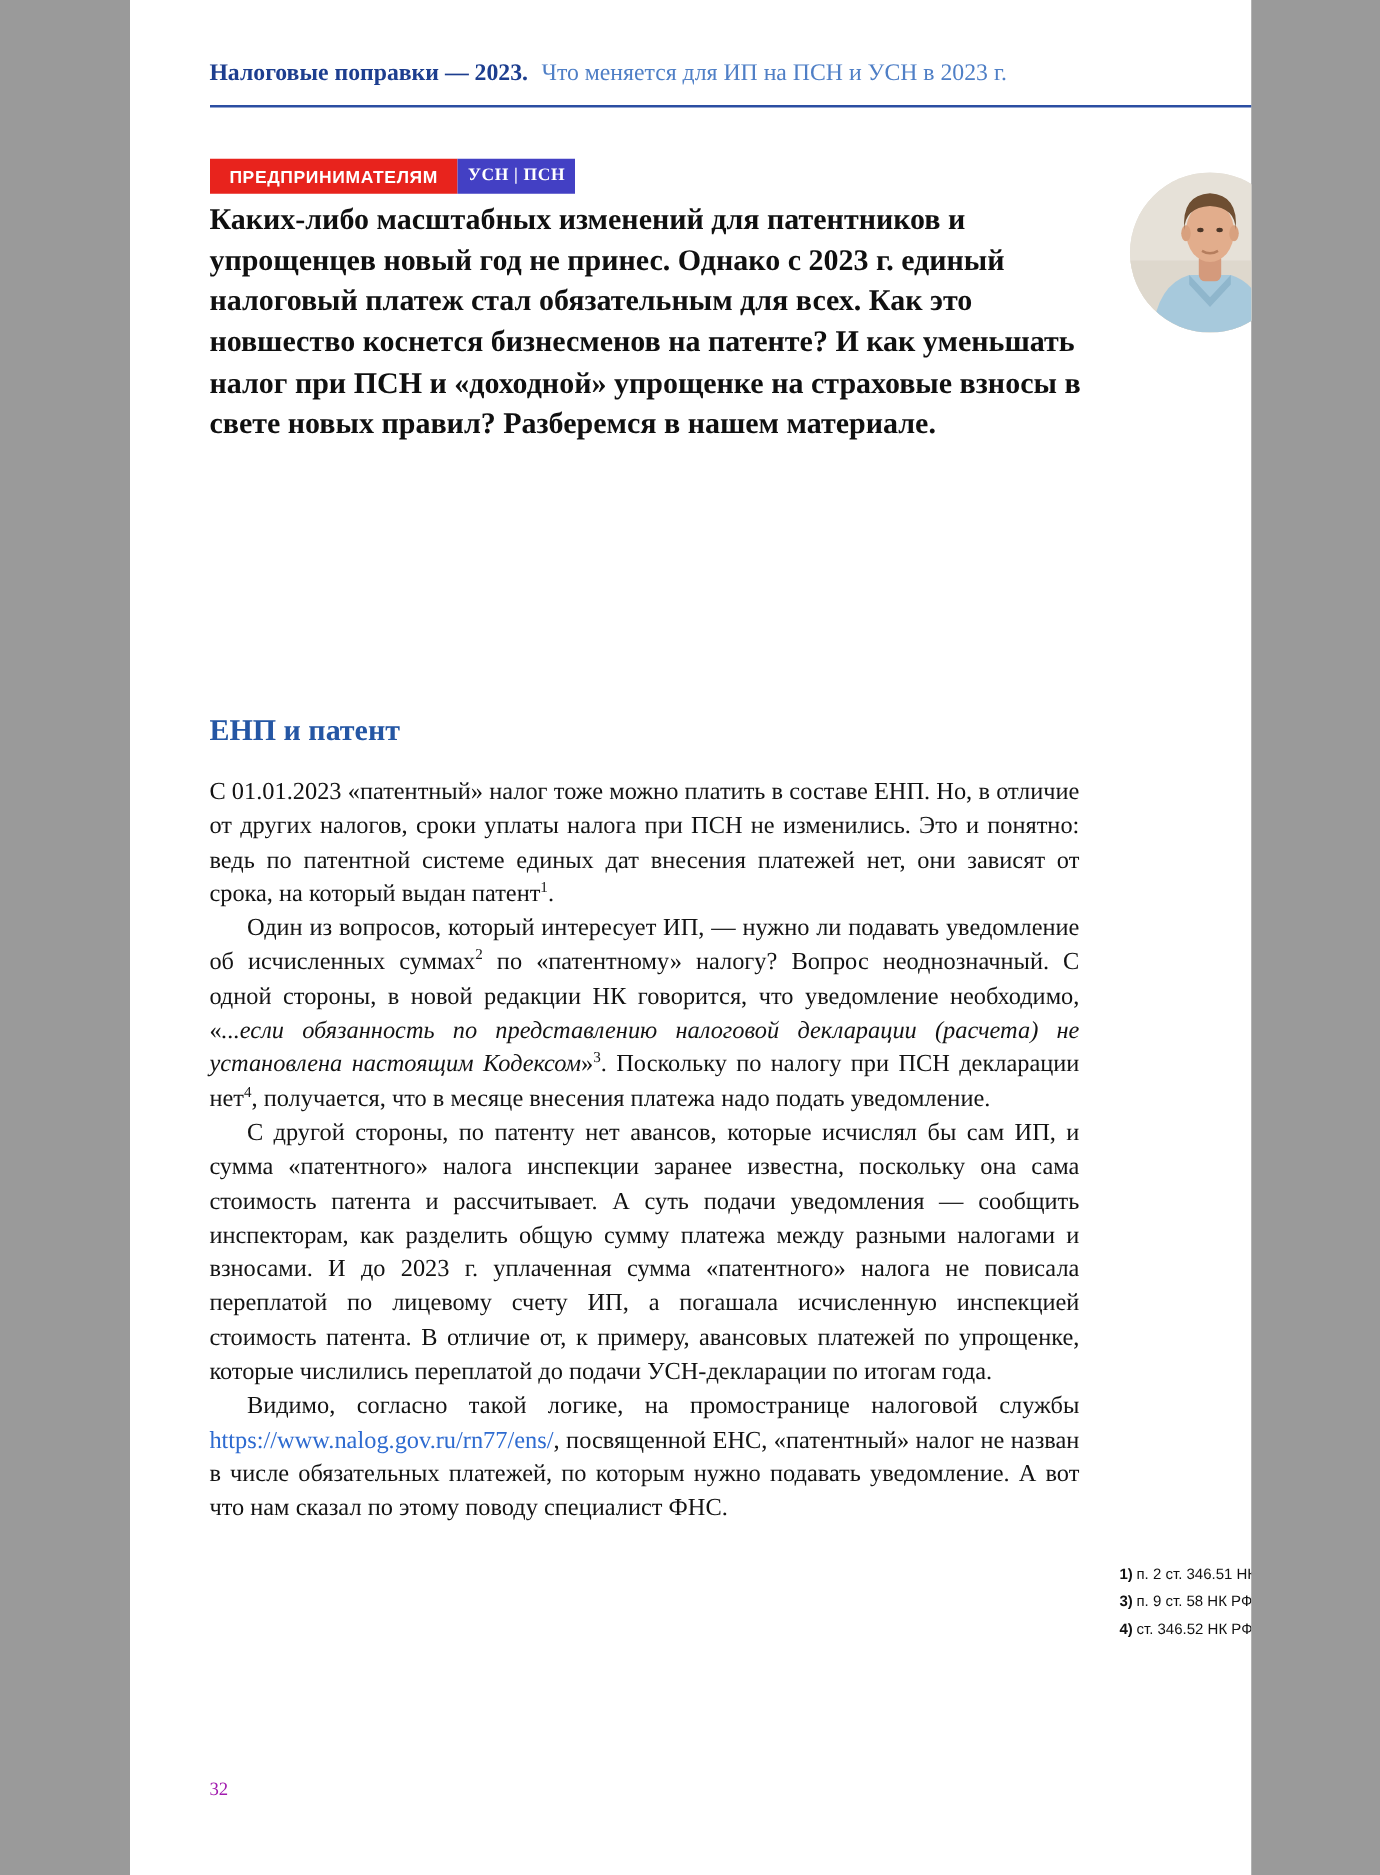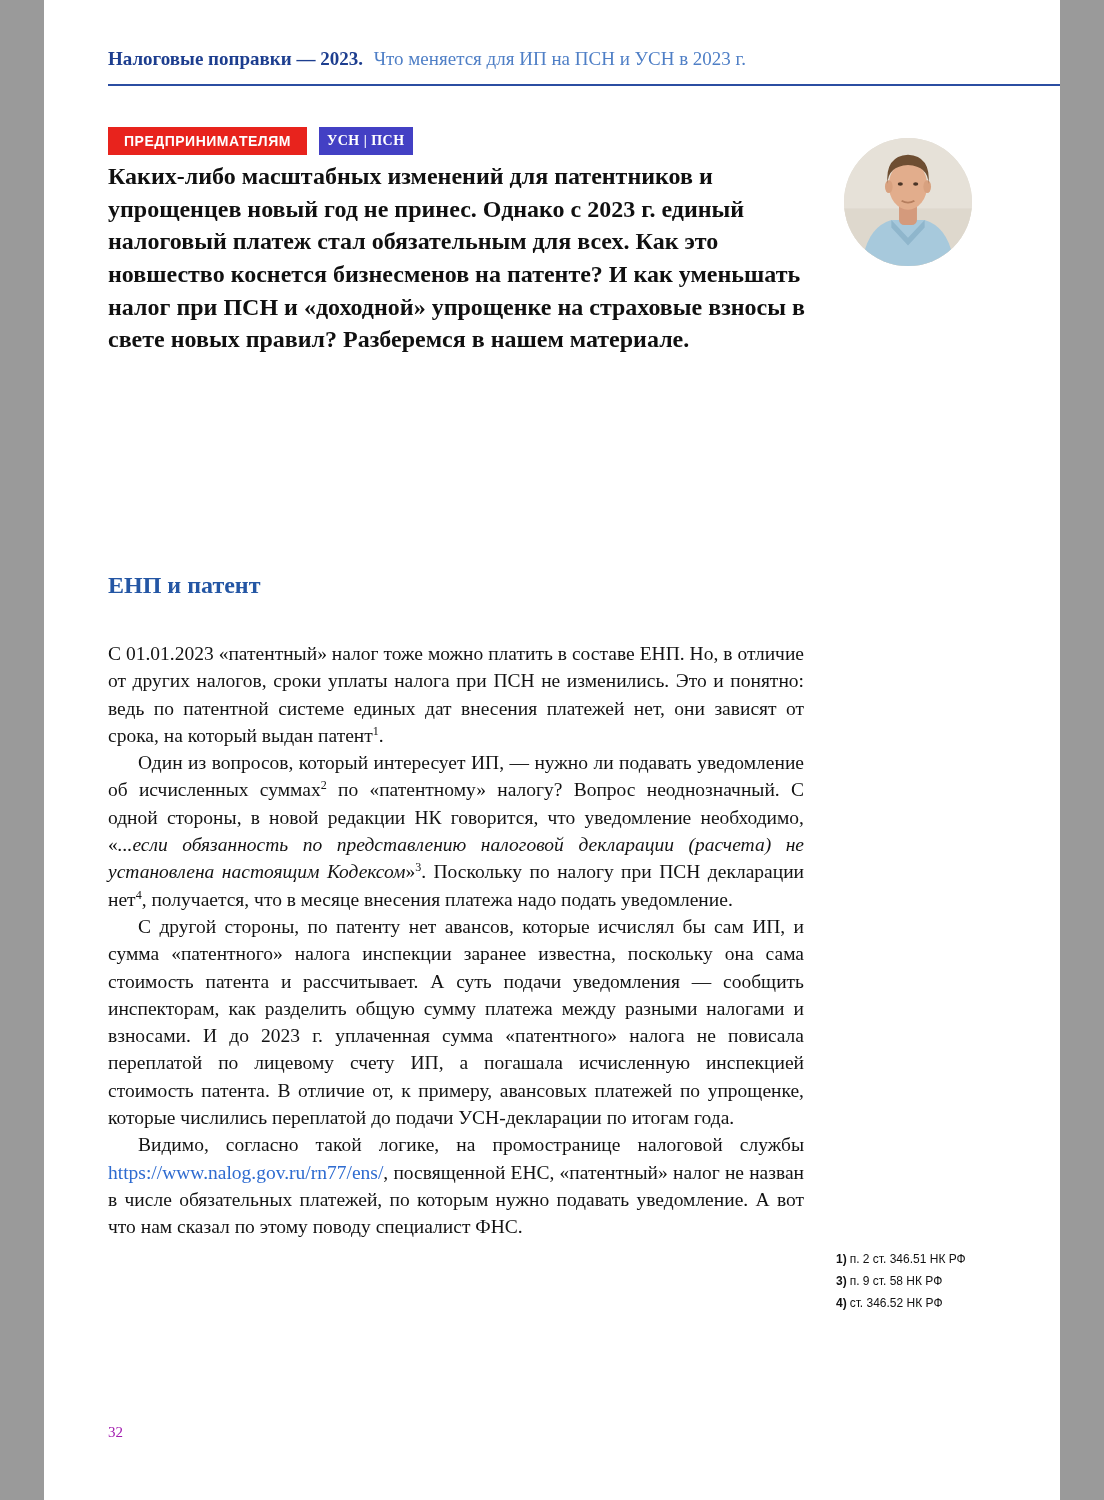--- a/index.html
+++ b/index.html
@@ -1,36 +1,36 @@
 <!DOCTYPE html>
 <html lang="ru" style="--c-header: #1d3e8f; --c-header2: #4f7fc6; --c-rule: #2b4ea2; --c-red: #e8231d; --c-indigo: #4340c4; --c-title: #1b3a73; --c-heading: #2456a4; --c-link: #2e6bd0;"><head>
 <meta charset="utf-8">
 <style>
   html,body{margin:0;padding:0;background:#9a9a9a;}
   .page{
     position:relative;
-    width:1016px;height:1500px;
+    width:897px;height:1500px;
     background:#ffffff;
     margin:0 auto;
     font-family:"Liberation Serif", serif;
     overflow:hidden;
   }
   
   .kicker{
     position:absolute;left:64px;top:48px;width:978px;
     font-size:19px;line-height:1.2;
   }
   .kicker-bold{font-weight:bold;color:var(--c-header);}
   .kicker-rest{color:var(--c-header2);margin-left:6px;}
   .kicker-rule{
     position:absolute;left:64px;top:84px;width:978px;height:2px;
     background:var(--c-rule);
   }
   
-  .badge-row{position:absolute;left:64px;top:127px;display:flex;gap:12px;}
+  .badge-row{position:absolute;left:64px;top:127px;display:flex;}
   .badge{
     font-family:"Liberation Sans", sans-serif;
     font-weight:bold;font-size:14px;letter-spacing:.5px;
     color:#ffffff;padding:6px 16px;white-space:nowrap;
   }
   .badge-red{background:var(--c-red);}
   .badge-indigo{background:var(--c-indigo);padding:6px 8px;font-family:Liberation Serif, serif;}
   
   .lead{
     position:absolute;left:64px;top:160px;width:702px;
@@ -54,21 +54,21 @@
     font-weight:bold;font-size:44px;line-height:1.17;
     color:var(--c-title);letter-spacing:.2px;
   }
   
   .section-heading{
     position:absolute;left:64px;top:572px;margin:0;
     font-weight:bold;font-size:24px;color:var(--c-heading);
   }
   
   .body-col{
-    position:absolute;left:64px;top:640px;width:696px;
+    position:absolute;left:64px;top:620px;width:696px;
     font-size:19.5px;line-height:1.40;color:#131313;
     text-align:justify;
   }
   .body-col p{margin:0;}
   .body-col p + p{text-indent:30px;}
   .it{font-style:italic;}
   sup{font-size:.62em;line-height:0;vertical-align:super;}
   .link{color:var(--c-link);cursor:pointer;text-decoration:none;}
   
   .footnotes{

